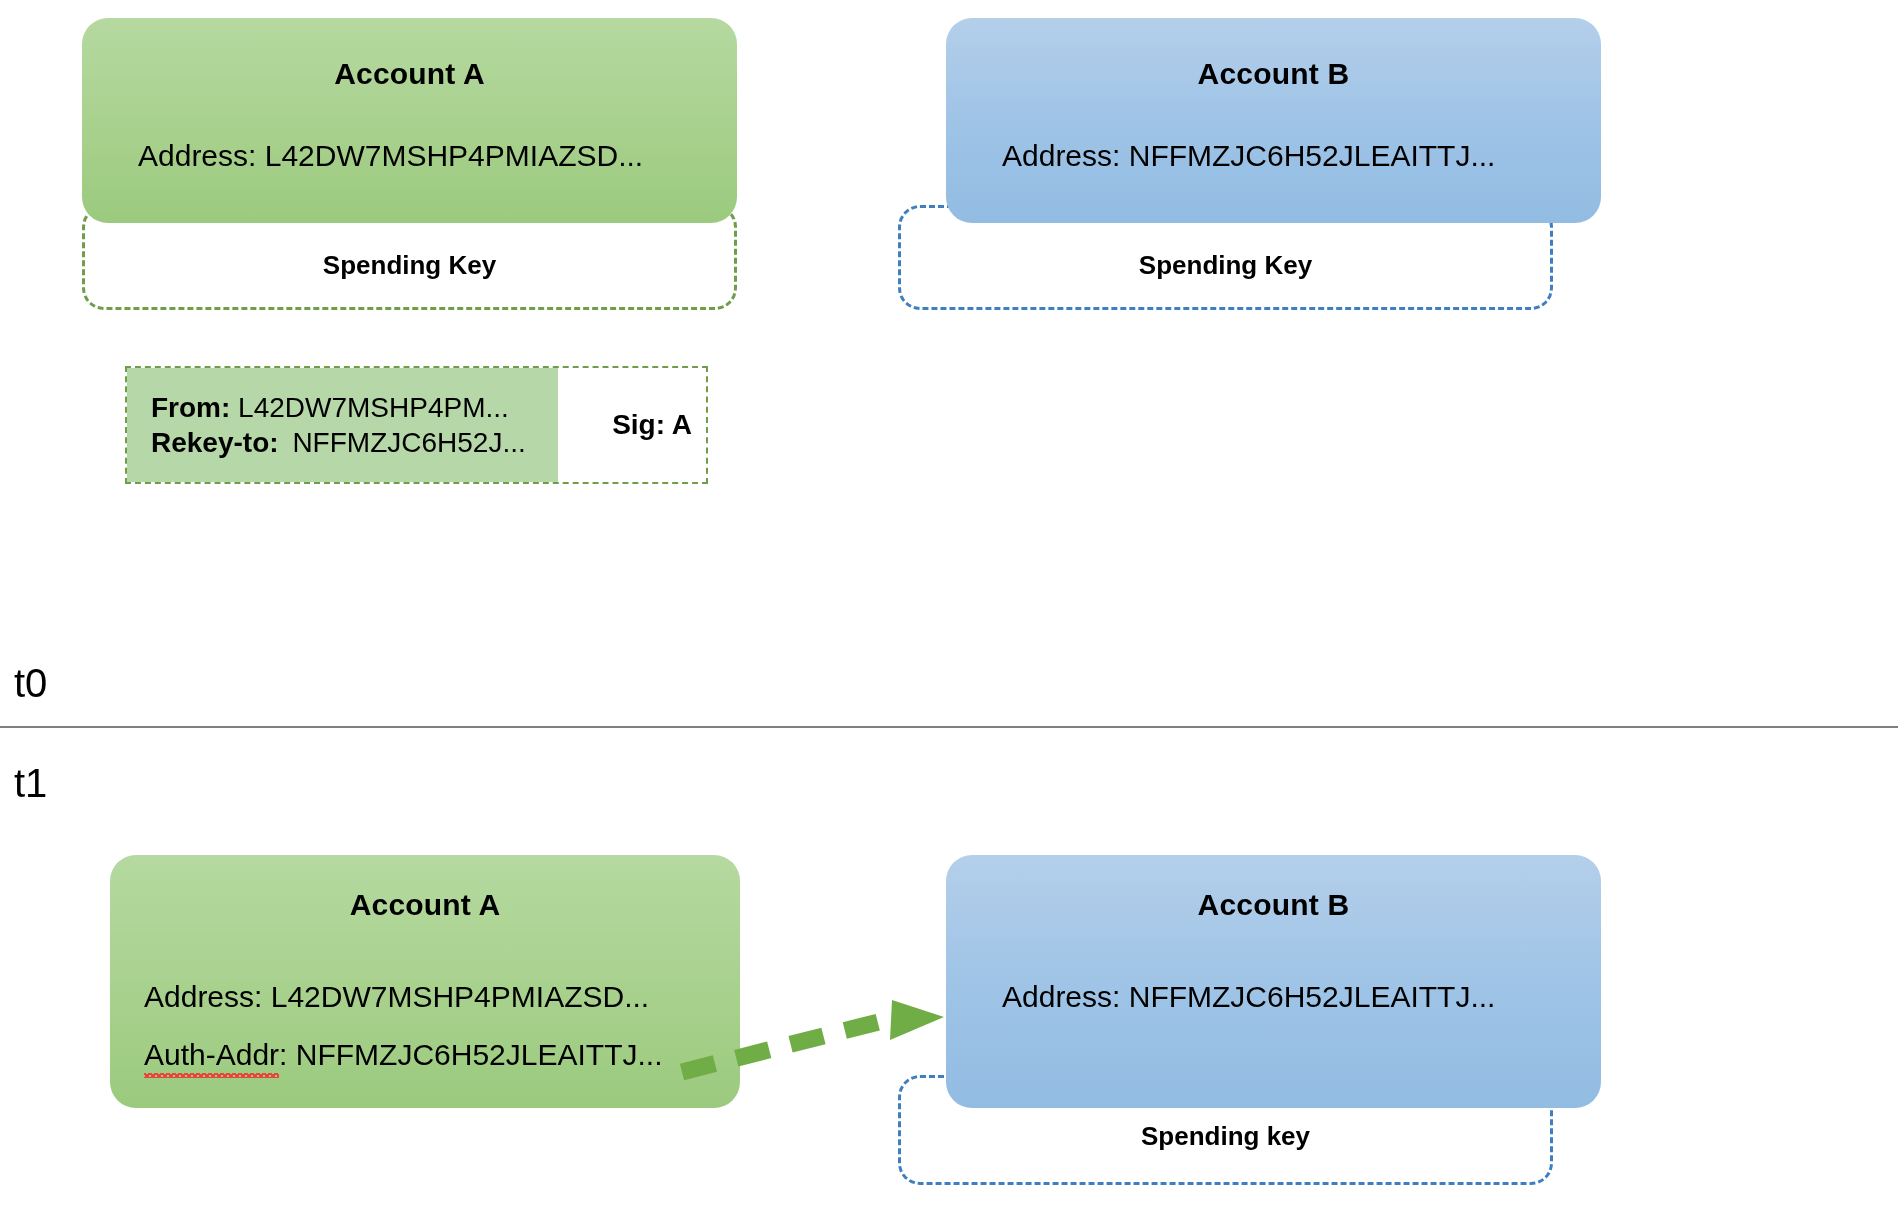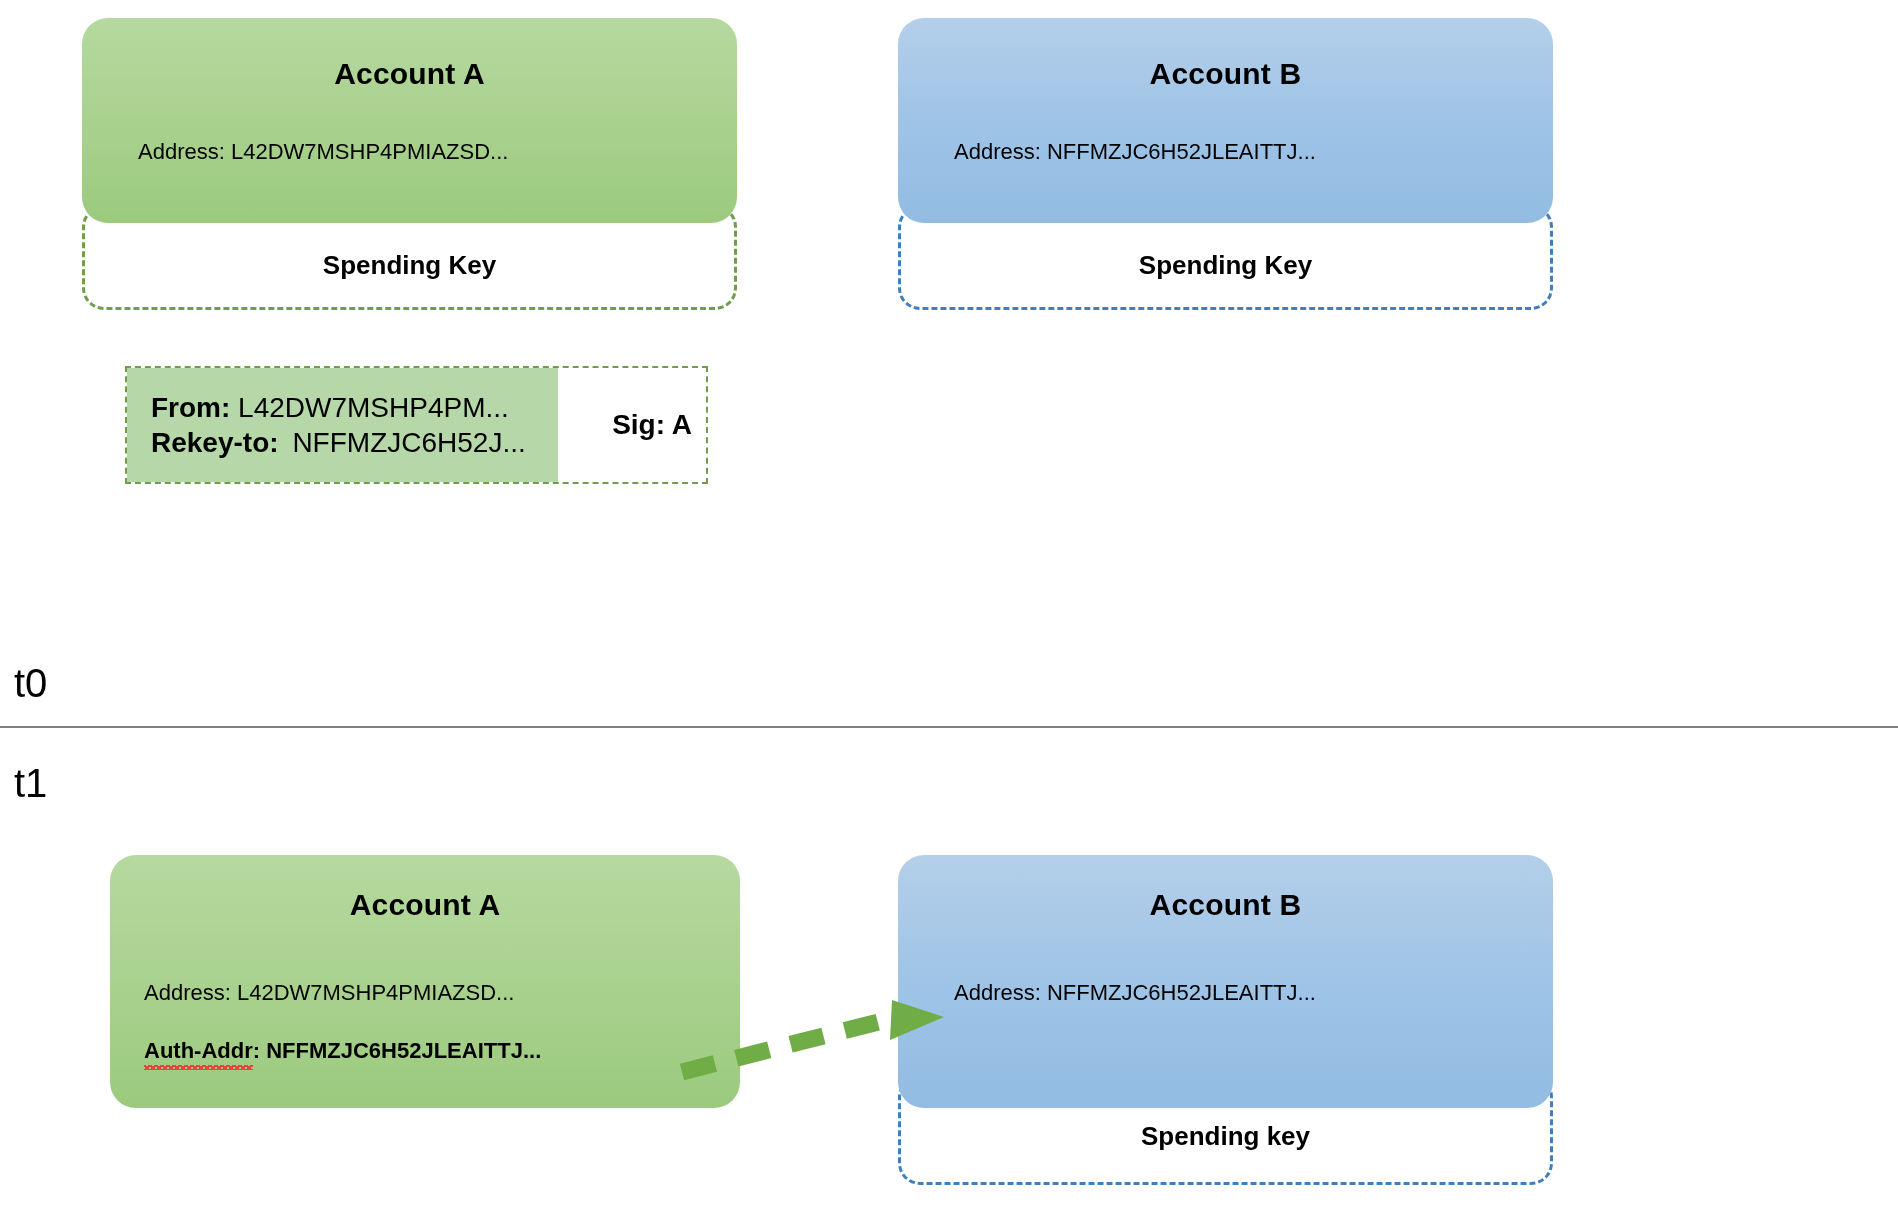--- a/index.html
+++ b/index.html
@@ -30,32 +30,33 @@
     border-radius: 26px;
     box-sizing: border-box;
     z-index: 3;
     padding-left: 30px;
   }
   .acct.green {
     background: linear-gradient(180deg, #b5d9a0 0%, #a9d18e 52%, #9bca7e 100%);
   }
   .acct.blue {
     background: linear-gradient(180deg, #b4cfea 0%, #9dc3e6 55%, #93bce3 100%);
+    margin-left: 48px;
   }
   .acct-title {
     position: absolute;
     left: 0; right: 0;
     text-align: center;
     font-weight: bold;
     font-size: 30px;
     letter-spacing: 0.2px;
   }
   .acct-line {
     position: absolute;
-    font-size: 22px;
+    font-size: 30px;
     white-space: nowrap;
     text-align: right;
   }
 
   
   .squiggle {
     position: relative;
     display: inline-block;
   }
   .squiggle::after {
@@ -195,21 +196,21 @@
 
   <div class="tlabel" style="left:14px; top:635px;margin-top:28px;">t0</div>
 
   <div class="divider" style="top:726px;"></div>
 
   <div class="tlabel" style="left:14px; top:763px;">t1</div>
 
   <div class="acct green" style="left:110px; top:855px; width:630px; height:253px;">
     <div class="acct-title" style="top:33px;">Account A</div>
     <div class="acct-line" style="left:34px; top:125px;">Address: L42DW7MSHP4PMIAZSD...</div>
-    <div class="acct-line" style="left:34px; top:183px;font-weight:bold;">
+    <div class="acct-line" style="left:34px; top:183px;">
       <span class="squiggle">Auth-Addr</span><span>:</span>
       <span>NFFMZJC6H52JLEAITTJ...</span>
     </div>
   </div>
 
   <svg class="arrow-svg" style="left:676px; top:1000px;" width="300" height="90" viewBox="0 0 300 90">
     <line x1="6" y1="72" x2="218" y2="18" stroke="#70ad47" stroke-width="17" stroke-dasharray="34 22" stroke-linecap="butt"></line>
     <polygon points="216,0 268,17 214,40" fill="#70ad47"></polygon>
   </svg>
 

